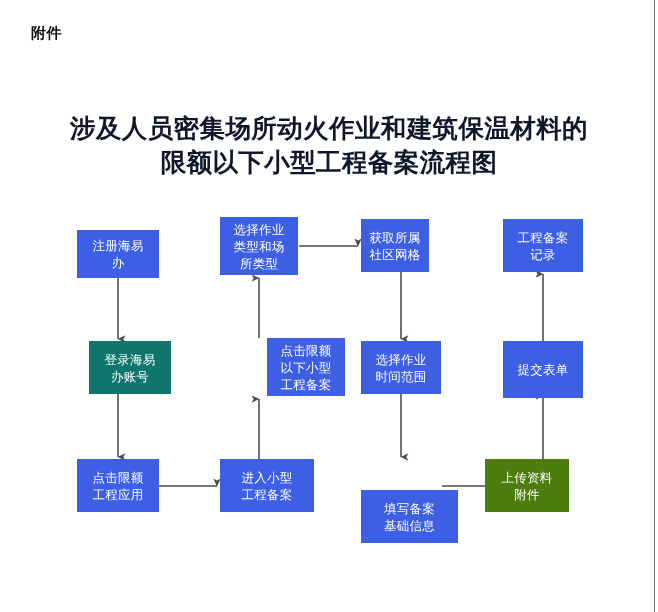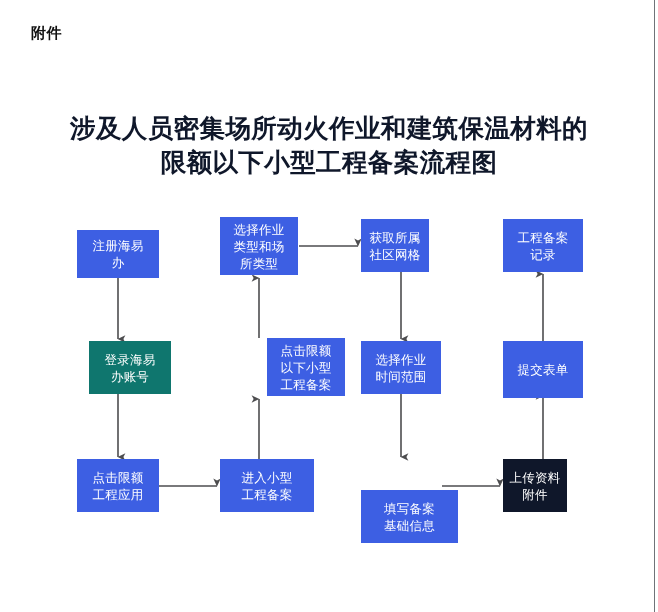--- a/index.html
+++ b/index.html
@@ -148,21 +148,21 @@
 工程备案</div>
         <div class="node" style="left: 220px; top: 217px; width: 78px; height: 58px; background: rgb(61, 95, 227); color: rgb(255, 255, 255);">选择作业
 类型和场
 所类型</div>
         <div class="node" style="left: 361px; top: 219px; width: 68px; height: 53px; background: rgb(61, 95, 227); color: rgb(255, 255, 255);">获取所属
 社区网格</div>
         <div class="node" style="left: 361px; top: 341px; width: 80px; height: 53px; background: rgb(61, 95, 227); color: rgb(255, 255, 255);">选择作业
 时间范围</div>
         <div class="node" style="left: 361px; top: 459px; width: 97px; height: 53px; background: rgb(61, 95, 227); color: rgb(255, 255, 255); margin-top: 31px;">填写备案
 基础信息</div>
-        <div class="node" style="left: 503px; top: 459px; width: 64px; height: 53px; background: #0f172a; color: rgb(255, 255, 255);">上传资料
+        <div class="node" style="left: 485px; top: 459px; width: 84px; height: 53px; background: #4d7c0f; color: rgb(255, 255, 255);">上传资料
 附件</div>
         <div class="node" style="left: 503px; top: 341px; width: 80px; height: 57px; background: rgb(61, 95, 227); color: rgb(255, 255, 255);">提交表单</div>
         <div class="node" style="left: 503px; top: 219px; width: 80px; height: 53px; background: rgb(61, 95, 227); color: rgb(255, 255, 255);">工程备案
 记录</div>
       </div>
   </div>
 
 </div>
 
 </body></html>

